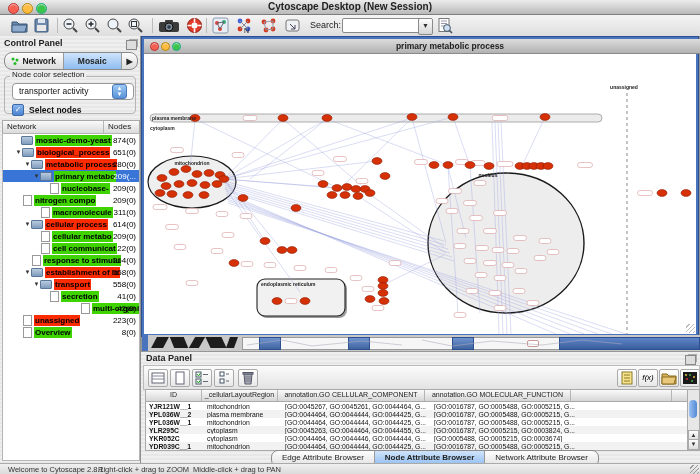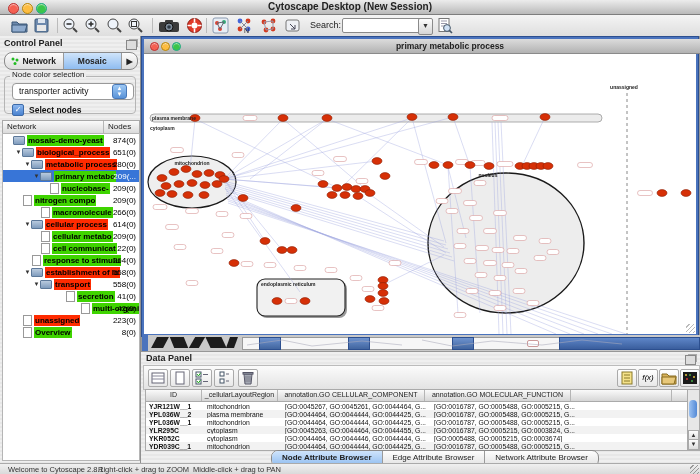--- a/index.html
+++ b/index.html
@@ -230,21 +230,21 @@
     <div id="combo-btn" class="abs">▲<br>▼</div>
     <div id="selnodes-row" class="abs">
       <div id="selnodes-box">✓</div>
       <span id="selnodes-label">Select nodes</span>
     </div>
     <div id="tree-header" class="abs">
       <div id="th-network">Network</div>
       <div id="th-nodes">Nodes</div>
     </div>
     <div id="tree" class="abs">
-        <div class="trow" style="padding-left: 3px;">
+        <div class="trow" style="padding-left: 11px;">
           <span class="exp"></span>
           <span class="fold"></span>
           <span class="lbl green">mosaic-demo-yeast</span>
           <span class="cnt">874(0)</span>
         </div>
         <div class="trow" style="padding-left: 12px;">
           <span class="exp">▼</span>
           <span class="fold"></span>
           <span class="lbl red">biological_process</span>
           <span class="cnt">651(0)</span>
@@ -270,21 +270,21 @@
         <div class="trow" style="padding-left: 12px;">
           <span class="exp"></span>
           <span class="filei"></span>
           <span class="lbl green">nitrogen compo</span>
           <span class="cnt">209(0)</span>
         </div>
         <div class="trow" style="padding-left: 30px;">
           <span class="exp"></span>
           <span class="filei"></span>
           <span class="lbl green">macromolecule</span>
-          <span class="cnt">266(0)</span>
+          <span class="cnt">311(0)</span>
         </div>
         <div class="trow" style="padding-left: 21px;">
           <span class="exp">▼</span>
           <span class="fold"></span>
           <span class="lbl red">cellular process</span>
           <span class="cnt">614(0)</span>
         </div>
         <div class="trow" style="padding-left: 30px;">
           <span class="exp"></span>
           <span class="filei"></span>
@@ -308,21 +308,21 @@
           <span class="fold"></span>
           <span class="lbl red">establishment of lo</span>
           <span class="cnt">558(0)</span>
         </div>
         <div class="trow" style="padding-left: 30px;">
           <span class="exp">▼</span>
           <span class="fold"></span>
           <span class="lbl red">transport</span>
           <span class="cnt">558(0)</span>
         </div>
-        <div class="trow" style="padding-left: 55px;">
+        <div class="trow" style="padding-left: 39px;">
           <span class="exp"></span>
           <span class="filei"></span>
           <span class="lbl green">secretion</span>
           <span class="cnt">41(0)</span>
         </div>
         <div class="trow" style="padding-left: 30px; margin-left: 40px;">
           <span class="exp"></span>
           <span class="filei"></span>
           <span class="lbl green">multi-organism pro</span>
           <span class="cnt">42(0)</span>
@@ -637,22 +637,22 @@
             <div class="c3">[GO:0016787, GO:0005488, GO:0005215, G...</div>
           </div>
         </div>
     </div>
     <div id="dp-scroll" class="abs">
       <div id="dp-thumb" class="abs"></div>
       <div class="abs scroll-arrow" style="top:40px">▲</div>
       <div class="abs scroll-arrow" style="top:49px">▼</div>
     </div>
     <div id="dp-tabs" class="abs">
+        <div class="dp-tab">Edge Attribute Browser</div>
         <div class="dp-tab sel">Node Attribute Browser</div>
-        <div class="dp-tab">Edge Attribute Browser</div>
         <div class="dp-tab">Network Attribute Browser</div>
       </div>
   </div>
 
   <div id="statusbar" class="abs">
     <div id="sb-grip" class="abs"></div>
   <span style="left: 8px;">Welcome to Cytoscape 2.8.1</span>
       <span style="left: 98px;">Right-click + drag to ZOOM</span>
       <span style="left: 193px;">Middle-click + drag to PAN</span>
     </div>

